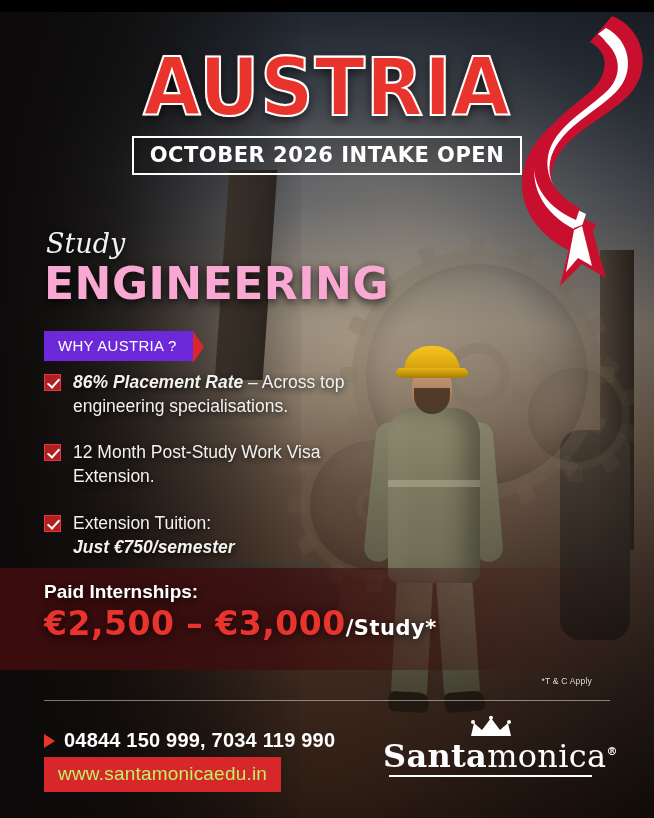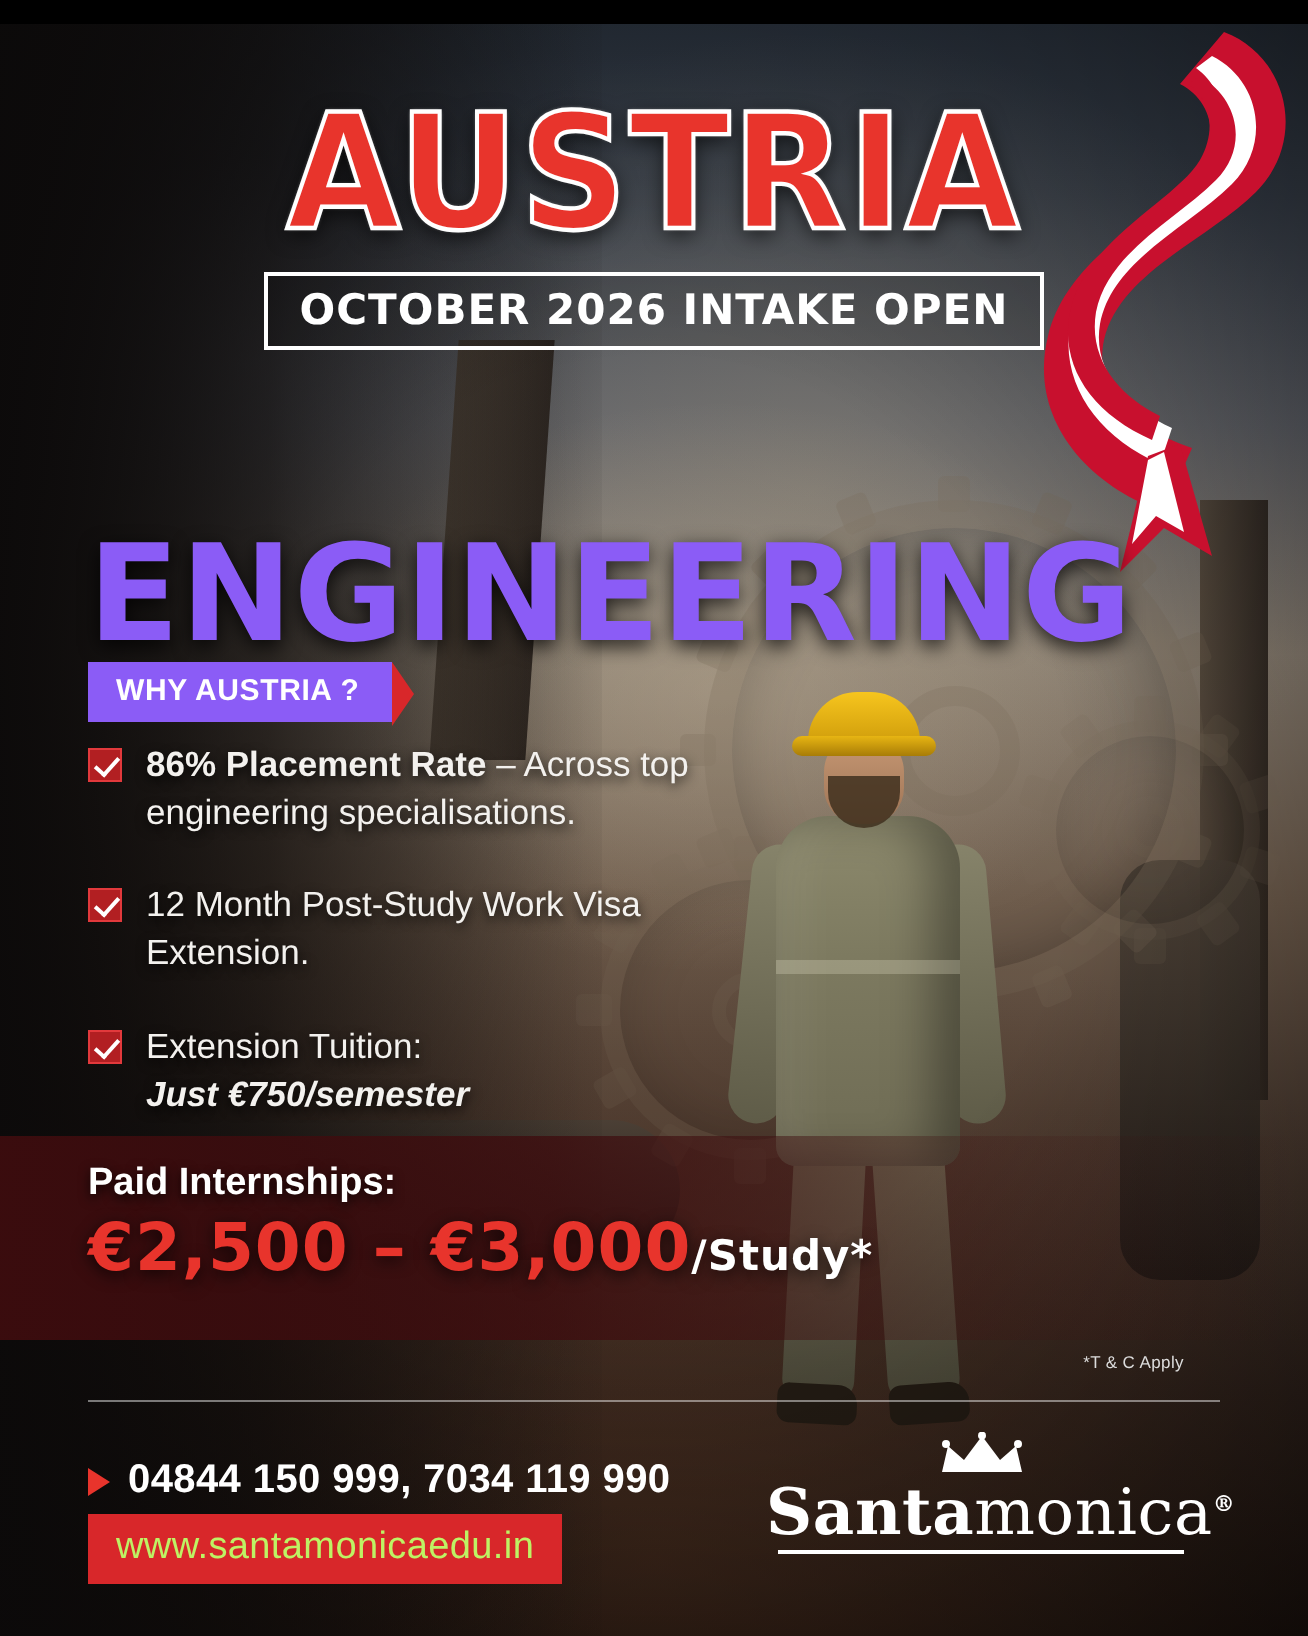--- a/index.html
+++ b/index.html
@@ -168,30 +168,30 @@
     font-family:"DejaVu Serif", serif;
     font-style:italic;
     font-size:27px;
     color:#f2f2f2;
     text-shadow:0 2px 6px rgba(0,0,0,.8);
   }
   .engineering {
     position:absolute; left:44px; top:258px;
     font-family:"DejaVu Sans", sans-serif;
     font-weight:bold;
-    font-size:67px;
-    color:#8b5cf6;
+    font-size:44px;
+    color:#f9a8d4;
     letter-spacing:.5px;
     text-shadow:0 3px 10px rgba(0,0,0,.8);
   }
   .why-badge {
     position:absolute; left:44px; top:331px;
-    background:#8b5cf6;
+    background:#6d28d9;
     color:#fff;
-    font-weight:bold;
+    font-weight:normal;
     font-size:15px;
     padding:6px 16px 7px 14px;
     letter-spacing:.3px;
   }
   .why-badge:after{
     content:""; position:absolute; right:-11px; top:0; width:0; height:0;
     border-top:16px solid transparent; border-bottom:16px solid transparent;
     border-left:11px solid #d8272a;
   }
   .points { position:absolute; left:44px; top:370px; width:360px; }
@@ -209,21 +209,21 @@
     width:5px; height:10px;
     border:solid #ffffff; border-width:0 2px 2px 0;
     transform:rotate(42deg);
   }
   .ptext {
     font-size:17.5px;
     line-height:1.38;
     color:#f3f1ee;
     text-shadow:0 2px 6px rgba(0,0,0,.85);
   }
-  .ptext .em { font-weight:bold; }
+  .ptext .em { font-style:italic; font-weight:bold; }
   .ptext .em2 { font-style:italic; font-weight:bold; }
   
   .band {
     position:absolute; left:0; right:0; top:568px; height:102px;
     background:linear-gradient(90deg, rgba(62,12,14,.92) 0%, rgba(62,12,14,.78) 42%, rgba(62,12,14,0.18) 78%, rgba(62,12,14,0) 100%);
   }
   .band-label {
     position:absolute; left:44px; top:581px;
     font-size:19px; color:#ffffff; font-weight:600;
     text-shadow:0 2px 6px rgba(0,0,0,.8);
@@ -373,20 +373,21 @@
 
   <div class="content">
 
     <div class="title-wrap">
       <div class="title">AUSTRIA</div>
       <div class="subtitle-box">
         <span class="subtitle">OCTOBER 2026 INTAKE OPEN</span>
       </div>
     </div>
 
+    <div class="study">Study</div>
     <div class="engineering">ENGINEERING</div>
 
     <div class="why-badge">WHY AUSTRIA ?</div>
 
     <div class="points">
 
       <div class="point">
         <span class="tick"></span>
         <span class="ptext"><span class="em">86% Placement Rate</span><span> – Across top engineering specialisations.</span></span>
       </div>

